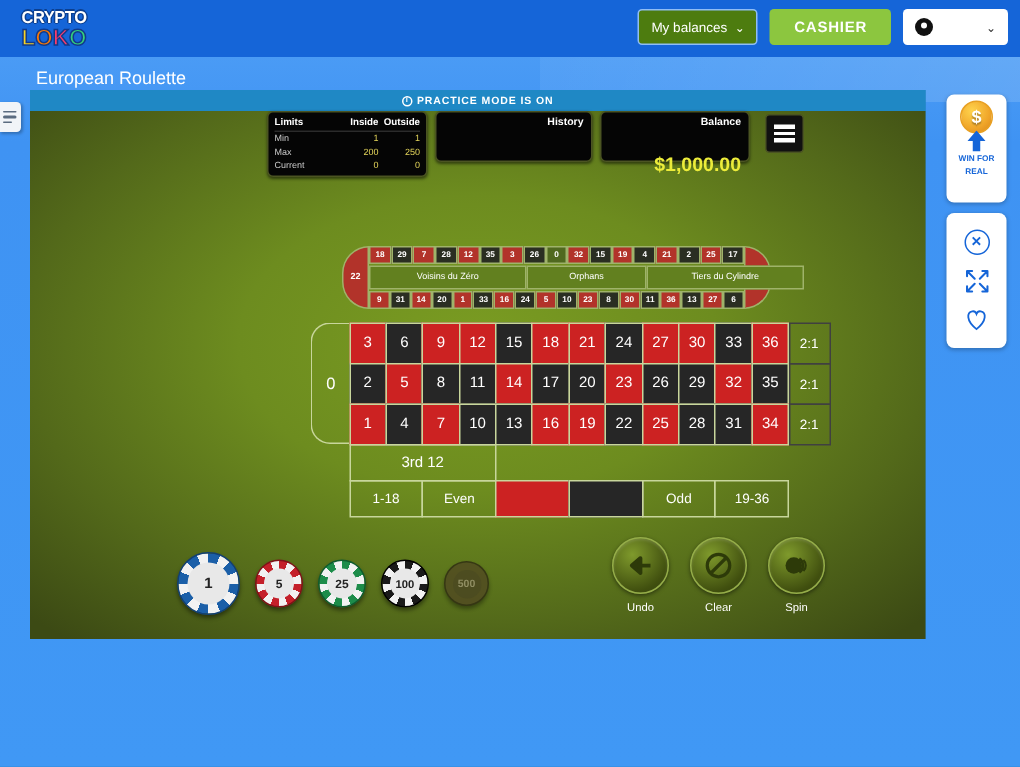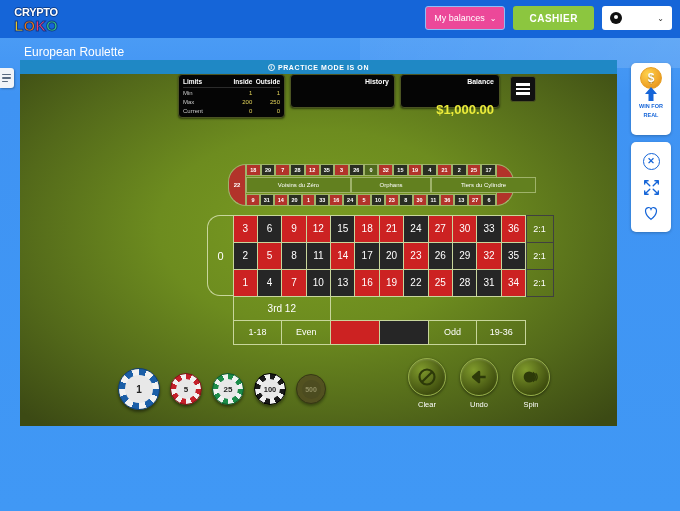--- a/index.html
+++ b/index.html
@@ -35,21 +35,21 @@
   .lb2 { color: #ff7a00; }
   .lb3 { color: #ff3b6b; }
   .lb4 { color: #36d17a; }
 
   .header-right {
     position: absolute; right: 8px; top: 6px;
     display: flex; align-items: center; gap: 8px;
   }
   .balances-btn {
     height: 24px; padding: 0 8px; border: 1px solid #8fbdf5; border-radius: 3px;
-    background: #ec4899; color: #ffffff; font-size: 9px;
+    background: #4d7c0f; color: #ffffff; font-size: 9px;
     display: flex; align-items: center; gap: 5px; cursor: pointer;
   }
   .cashier-btn {
     height: 24px; padding: 0 16px; border-radius: 3px;
     background: #8cc63f; color: #ffffff; font-size: 10px; font-weight: bold;
     letter-spacing: 0.5px; display: flex; align-items: center; cursor: pointer;
   }
   .account-btn {
     height: 24px; width: 70px; border-radius: 3px; background: #ffffff;
     display: flex; align-items: center; justify-content: space-between;
@@ -519,33 +519,33 @@
       </div>
       <div class="chip chip-500">
         <div class="chip-inner">500</div>
       </div>
     </div>
 
   <div class="actions">
     <div class="action">
       <div class="action-circle">
         <svg width="20" height="20" viewBox="0 0 24 24">
+          <path d="M20 12 H7 M12 6 L5 12 L12 18 Z" fill="#2d3a09" stroke="#2d3a09" stroke-width="3" stroke-linejoin="round"></path>
+        </svg>
+      </div>
+      <div class="action-label">Undo</div>
+    </div>
+    <div class="action">
+      <div class="action-circle">
+        <svg width="20" height="20" viewBox="0 0 24 24">
           <circle cx="12" cy="12" r="9" fill="none" stroke="#2d3a09" stroke-width="2.6"></circle>
           <line x1="5.6" y1="18.4" x2="18.4" y2="5.6" stroke="#2d3a09" stroke-width="2.6"></line>
         </svg>
       </div>
       <div class="action-label">Clear</div>
-    </div>
-    <div class="action">
-      <div class="action-circle">
-        <svg width="20" height="20" viewBox="0 0 24 24">
-          <path d="M20 12 H7 M12 6 L5 12 L12 18 Z" fill="#2d3a09" stroke="#2d3a09" stroke-width="3" stroke-linejoin="round"></path>
-        </svg>
-      </div>
-      <div class="action-label">Undo</div>
     </div>
     <div class="action">
       <div class="action-circle">
         <svg width="22" height="22" viewBox="0 0 24 24">
           <circle cx="10" cy="12" r="6" fill="#2d3a09"></circle>
           <path d="M14 7 A6 6 0 0 1 14 17" fill="none" stroke="#2d3a09" stroke-width="2"></path>
           <path d="M17 8 A5.5 5.5 0 0 1 17 16" fill="none" stroke="#2d3a09" stroke-width="1.6"></path>
         </svg>
       </div>
       <div class="action-label">Spin</div>

